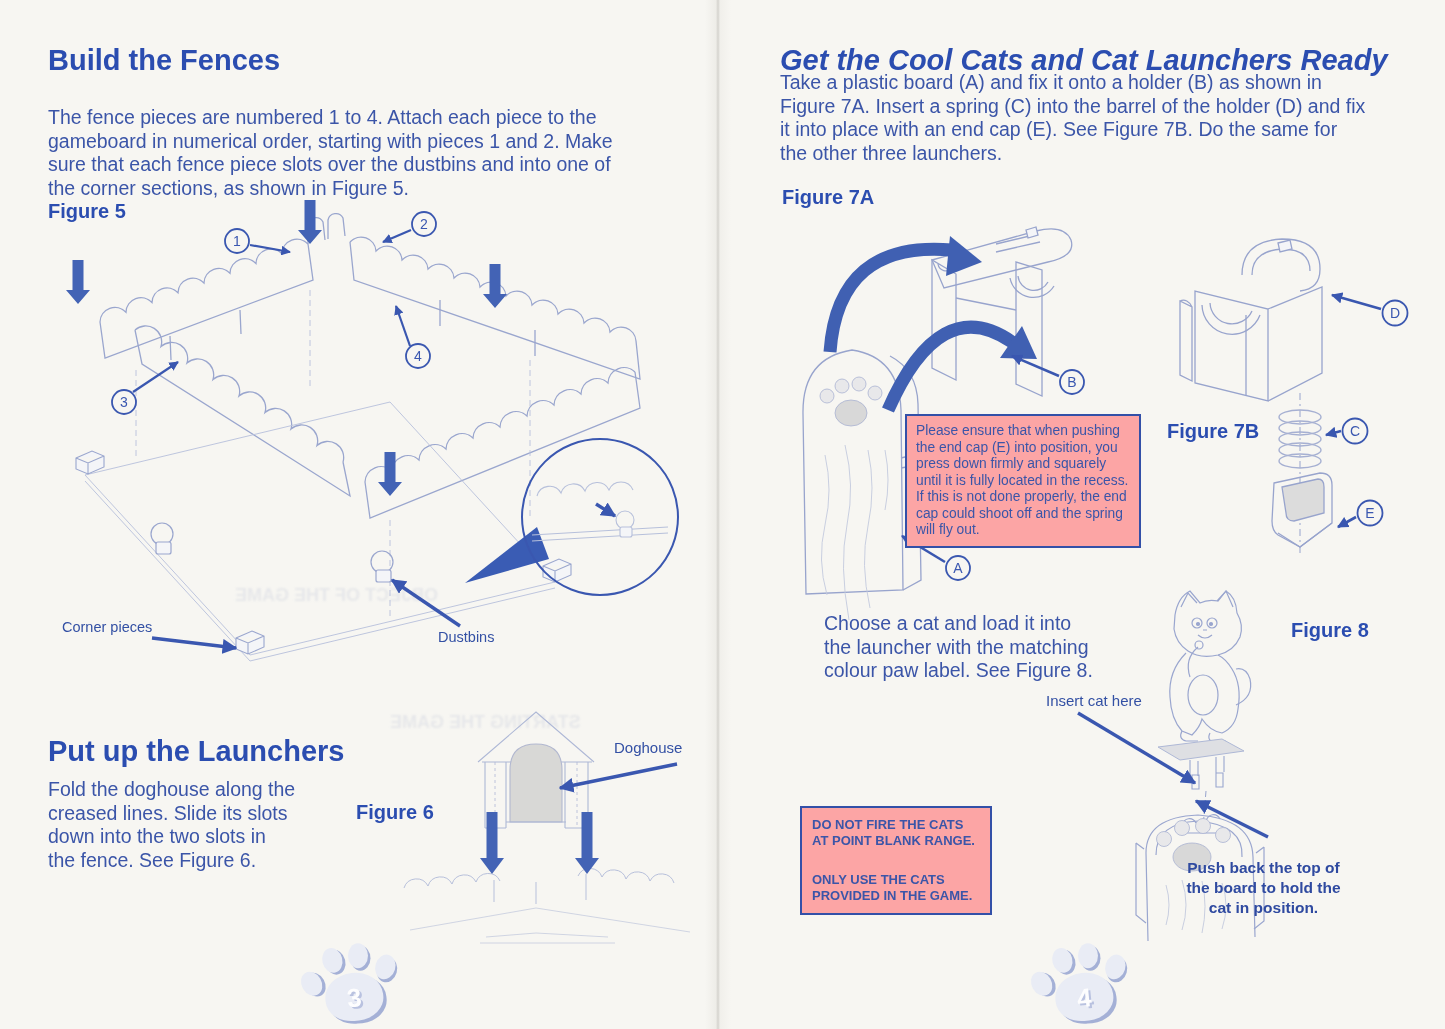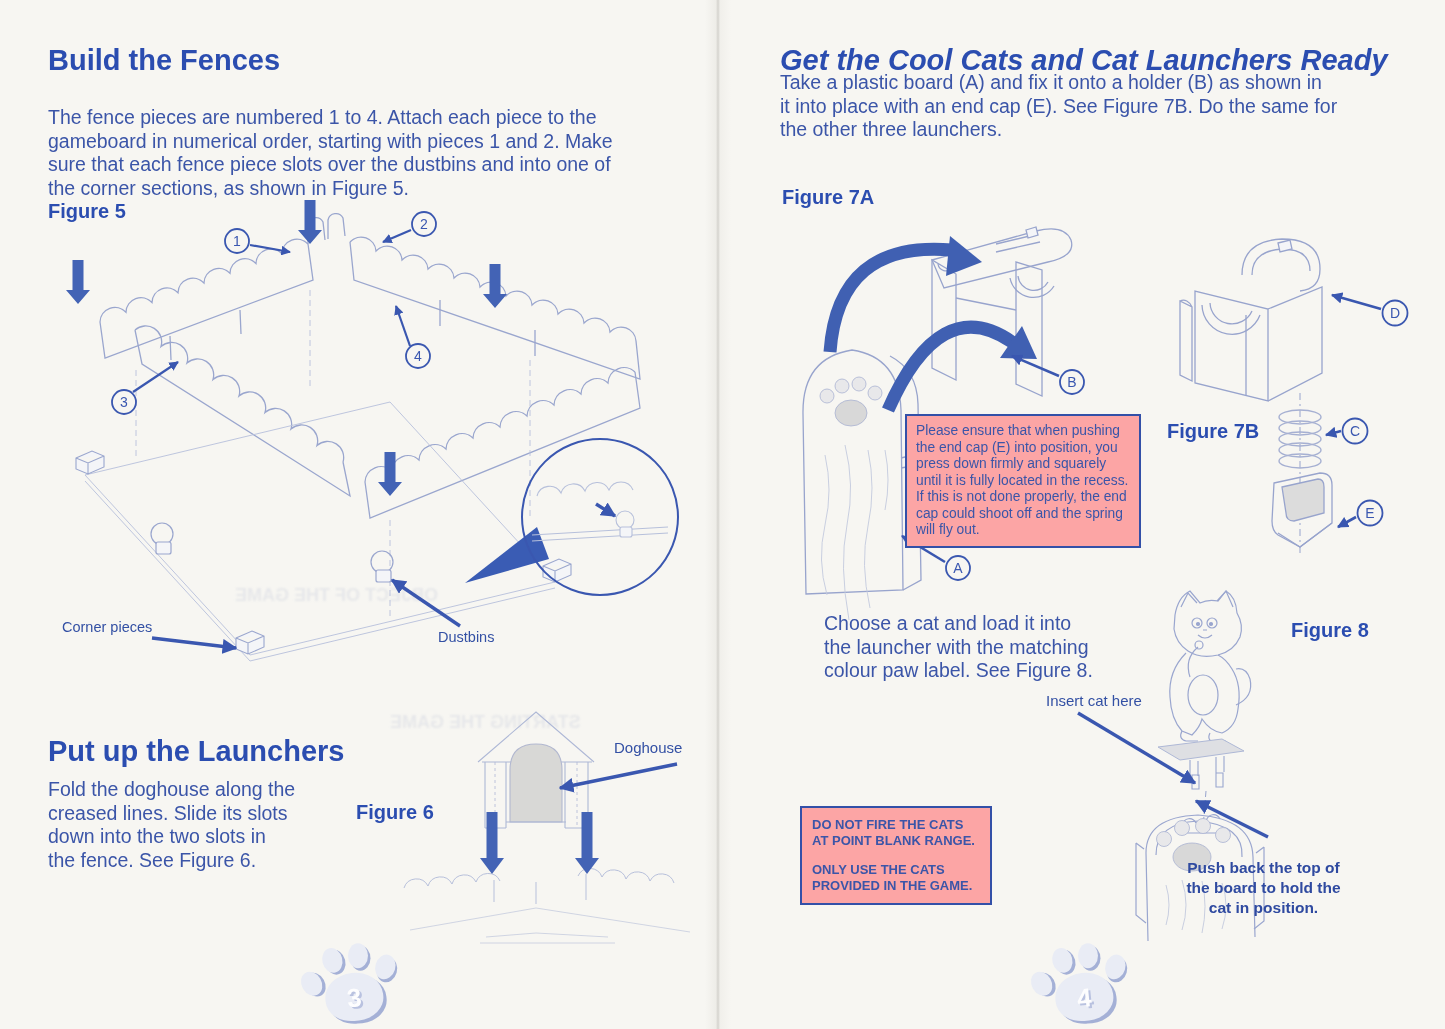--- a/index.html
+++ b/index.html
@@ -7,21 +7,21 @@
         background:#f7f6f2;
         font-family:"Liberation Sans", sans-serif;}
   .abs{position:absolute;}
   .h1{font-weight:bold;font-size:29px;color:#2b4db0;letter-spacing:0;}
   .body-text{font-size:19.5px;line-height:23.5px;color:#3b55a8;}
   .fig-label{font-weight:bold;font-size:20px;color:#2b4db0;}
   .ann{font-size:14.5px;color:#3350a4;}
   .warn-box{border:2px solid #3350a8;background:#fca5a5;color:#3b55a8;}
   .warn1{width:236px;padding:7px 9px;font-size:13.8px;line-height:16.5px;box-sizing:border-box;}
   .warn2{width:192px;padding:9px 10px;font-weight:bold;font-size:13px;line-height:16px;box-sizing:border-box;}
-  .warn2 .blk{margin-bottom:13px;}
+  .warn2 .blk{margin-bottom:23px;}
   .warn2 .blk:last-child{margin-bottom:0;}
   .push-text{width:205px;text-align:center;font-weight:bold;font-size:15.5px;line-height:20px;color:#2f4aa0;}
   .ghost{color:rgba(90,105,170,0.10);font-weight:bold;font-size:18px;
          transform:scaleX(-1);filter:blur(1.2px);white-space:nowrap;}
   .fold{left:705px;top:0;width:26px;height:1029px;
         background:linear-gradient(90deg, rgba(120,115,100,0) 0%, rgba(120,115,100,0.07) 42%, rgba(90,85,75,0.22) 50%, rgba(120,115,100,0.05) 58%, rgba(120,115,100,0) 100%);}
   
   .paw{width:104px;height:84px;transform:rotate(-6deg);}
   .paw .pad,.paw .toe{position:absolute;background:#e9ecf5;border-radius:50%;}
   .paw .pad{left:24px;top:30px;width:58px;height:48px;border-radius:50% 50% 46% 46%;box-shadow:3px 3px 0 #a4b0d6;}
@@ -186,20 +186,21 @@
     </div>
   </div>
 
   <div class="abs fold"></div>
 
   <div class="abs" style="left:731px;top:0;width:714px;height:1029px;">
 
     <div class="abs h1" style="left:49px;top:44px;font-style:italic;">Get the Cool Cats and Cat Launchers Ready</div>
     <div class="abs body-text" style="left:49px;top:71px;">
         <div>Take a plastic board (A) and fix it onto a holder (B) as shown in</div>
+        <div>Figure 7A. Insert a spring (C) into the barrel of the holder (D) and fix</div>
         <div>it into place with an end cap (E). See Figure 7B. Do the same for</div>
         <div>the other three launchers.</div>
       </div>
 
     <div class="abs fig-label" style="left:51px;top:186px;">Figure 7A</div>
 
     <svg class="abs" style="left:49px;top:200px;" width="390" height="425" viewBox="0 0 390 425">
       <defs>
         <marker id="mh7a" viewBox="0 0 10 10" refX="9" refY="5" markerWidth="4.4" markerHeight="4.4" orient="auto-start-reverse">
           <path d="M0,0 L10,5 L0,10 z" fill="#3a57b0"></path>

